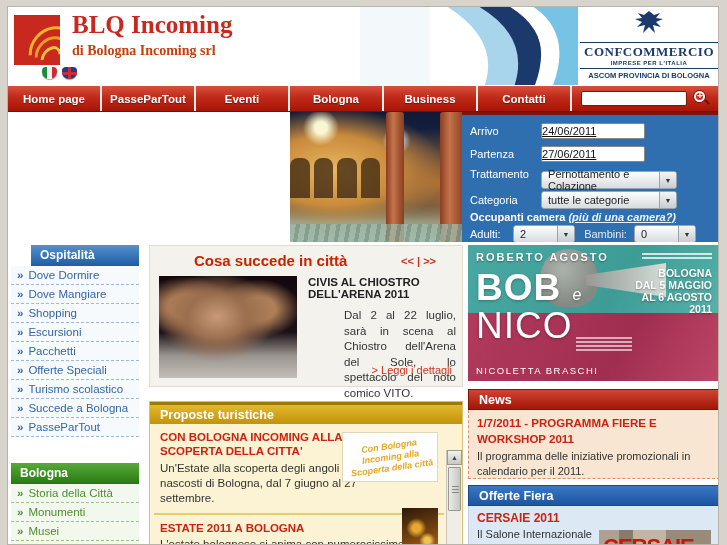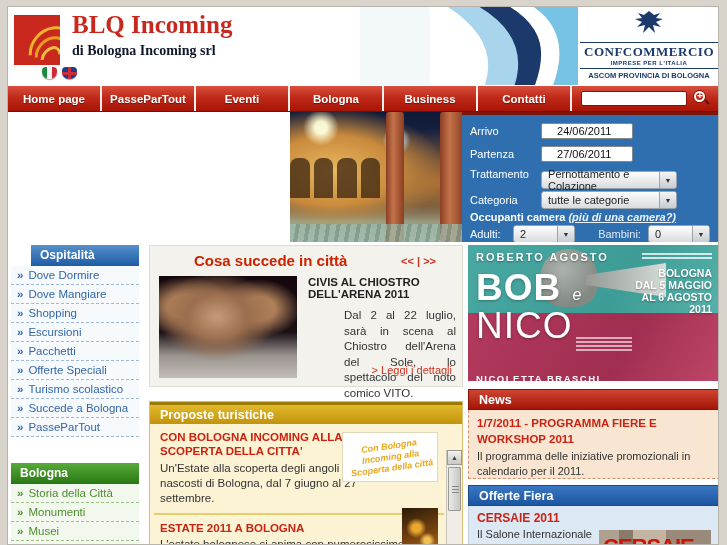--- a/index.html
+++ b/index.html
@@ -8,21 +8,21 @@
   .page { position:absolute; left:7px; top:6px; width:712px; height:539px; background:#FFFFFF; border:1px solid #B8B4AC; overflow:hidden; }
 
   
   .header { position:absolute; left:0; top:0; width:710px; height:78px; background:#fff; }
   .logo-box { position:absolute; left:6px; top:8px; width:46px; height:50px; background:#C8281E; overflow:hidden; }
   .arc { position:absolute; border:3px solid transparent; border-top-color:#F0B428; border-left-color:#F0B428; border-radius:50%; transform:rotate(40deg); }
   .arc1 { width:46px; height:52px; left:16px; top:10px; }
   .arc2 { width:32px; height:38px; left:22px; top:20px; border-width:3px; border-top-color:#E89C20; border-left-color:#E89C20;}
   .arc3 { width:18px; height:24px; left:28px; top:30px; border-width:3px; border-top-color:#F0C040; border-left-color:#F0C040;}
   .logo-title { position:absolute; left:64px; top:4px; font-family:"Liberation Serif", serif; font-weight:bold; font-size:25px; color:#C8281E; }
-  .logo-sub { position:absolute; left:64px; top:36px; font-family:"Liberation Serif", serif; font-weight:bold; font-size:14px; color:#0f172a; }
+  .logo-sub { position:absolute; left:64px; top:36px; font-family:"Liberation Serif", serif; font-weight:bold; font-size:14px; color:#c2410c; }
   .flags { position:absolute; left:34px; top:60px; display:flex; gap:5px; }
   .flag { width:15px; height:12px; border-radius:4px 4px 7px 7px; overflow:hidden; display:flex; box-shadow:0 1px 1px rgba(0,0,0,.35); cursor:pointer; }
   .flag-it span { flex:1; }
   .fi-g { background:#1E8A3C; } .fi-w { background:#F4F4F4; } .fi-r { background:#CE2B37; }
   .flag-uk { background:#1E3C8A; position:relative; }
   .flag-uk::before { content:""; position:absolute; left:6px; top:0; width:3px; height:12px; background:#CE2B37; }
   .flag-uk::after { content:""; position:absolute; left:0; top:5px; width:15px; height:3px; background:#CE2B37; }
 
   
   .swoosh { position:absolute; left:352px; top:0; width:218px; height:78px; overflow:hidden; }
@@ -57,21 +57,21 @@
   .col { position:absolute; top:0; height:130px; background:linear-gradient(90deg,#8A3E22,#C4734A 40%,#8A3E22); border-radius:3px; }
   .col1 { left:96px; width:18px; } .col2 { left:150px; width:24px; height:130px; }
   .arcade { position:absolute; left:0px; top:46px; width:90px; height:40px; display:flex; gap:4px; }
   .arch { flex:1; background:#3A2410; border-radius:8px 8px 0 0; opacity:.75; }
   .hero-photo .street { position:absolute; left:0; bottom:0; width:100%; height:18px; background:repeating-linear-gradient(100deg,#9FB8A8 0 6px,#7E9A8A 6px 10px); opacity:.8; }
 
   
   .booking { position:absolute; left:454px; top:105px; width:256px; height:130px; background:#2F6FB0; border-top:3px solid #7E150C; overflow:hidden; color:#fff; }
   .b-row { position:absolute; left:8px; font-size:11px; }
   .b-label { display:inline-block; width:68px; }
-  .b-input { width:92px; height:16px; border:1px solid #888; border-radius:2px; background:#fff; font-size:11px; color:#111; padding:0 15px; }
+  .b-input { width:104px; height:16px; border:1px solid #888; border-radius:2px; background:#fff; font-size:11px; color:#111; padding:0 0;text-decoration:underline; }
   .b-select { display:inline-flex; width:136px; height:18px; border:1px solid #9AA4AE; border-radius:3px; background:linear-gradient(180deg,#FDFDFD,#D8DCE0); color:#222; font-size:11px; align-items:center; padding-left:6px; position:relative; cursor:pointer; }
   .b-select.small { width:62px; }
   .b-arrow { position:absolute; right:0; top:0; width:17px; height:16px; border-left:1px solid #9AA4AE; border-radius:0 2px 2px 0; background:linear-gradient(180deg,#F4F5F6,#C8CDD2); display:flex; align-items:center; justify-content:center; font-size:7px; color:#333; }
   .occ { position:absolute; left:8px; top:96px; font-size:11px; font-weight:bold; }
   .occ a { color:#EAF2FC; font-style:italic; text-decoration:underline; cursor:pointer; }
 
   
   .side-sec { position:absolute; left:3px; width:128px; }
   .side-head { height:21px; color:#fff; font-weight:bold; font-size:12px; padding:3px 0 0 9px; }
   .head-blue { background:linear-gradient(180deg,#5590CC,#1E5CA5);margin-left:20px; }
@@ -125,21 +125,21 @@
   .poster-bottom { position:absolute; left:0; top:68px; width:100%; height:68px; background:linear-gradient(120deg,#B23A5E,#A02E50 60%,#BE4668); }
   .p-head { position:absolute; left:72px; top:4px; width:58px; height:58px; border-radius:50% 50% 40% 40%; background:radial-gradient(circle at 40% 35%, #B8B4AE, #8A8680 70%); opacity:.9; }
   .p-mega { position:absolute; left:118px; top:18px; width:80px; height:34px; background:linear-gradient(90deg,#9A9A96,#E2E2DC); clip-path:polygon(0 35%, 100% 0, 100% 100%, 0 65%); opacity:.92; }
   .p-actor { position:absolute; left:8px; top:6px; color:#fff; font-weight:bold; font-size:11px; letter-spacing:2px; text-shadow:0 1px 2px rgba(0,0,0,.4); }
   .p-lines { position:absolute; right:8px; top:8px; width:70px; }
   .p-lines i { display:block; height:2px; background:rgba(255,255,255,.75); margin-bottom:2px; }
   .p-dates { position:absolute; right:8px; top:22px; text-align:right; color:#fff; font-weight:bold; font-size:10.5px; line-height:1.15; text-shadow:0 1px 2px rgba(0,0,0,.35); }
   .p-bob { position:absolute; left:8px; top:26px; color:#fff; font-weight:bold; font-size:37px; line-height:.9; letter-spacing:1px; text-shadow:0 1px 3px rgba(0,0,0,.3); }
   .p-e { font-size:16px; font-weight:normal; font-style:italic; }
   .p-nico { position:absolute; left:8px; top:64px; color:#fff; font-weight:normal; font-size:37px; line-height:.9; letter-spacing:1px; text-shadow:0 1px 3px rgba(0,0,0,.3); }
-  .p-actress { position:absolute; left:8px; top:128px; color:#fff; font-weight:bold; font-size:9.5px; letter-spacing:1.5px; }
+  .p-actress { position:absolute; left:8px; top:120px; color:#fff; font-weight:normal; font-size:9.5px; letter-spacing:1.5px; }
   .p-mid-lines { position:absolute; left:108px; top:92px; width:56px; }
   .p-mid-lines i { display:block; height:1.5px; background:rgba(255,255,255,.6); margin-bottom:2.5px; }
 
   
   .news { position:absolute; left:460px; top:382px; width:252px; height:90px; }
   .news-head { height:21px; background:linear-gradient(180deg,#D04434,#A31607); color:#fff; font-weight:bold; font-size:12.5px; padding:3px 0 0 10px; border:1px solid #8A1004; }
   .news-body { height:69px; background:#F8E6D2; border:1px dashed #D89070; border-top:none; padding:5px 8px 0 8px; overflow:hidden; }
   .news-headline { color:#CC2211; font-weight:bold; font-size:11.5px; line-height:1.4; cursor:pointer; }
   .news-text { color:#333; font-size:11px; line-height:1.35; margin:2px 0 6px 0; }
 
@@ -247,21 +247,21 @@
     <div class="occ">
       <span>Occupanti camera</span>
       <a>(più di una camera?)</a>
     </div>
     <div class="b-row" style="top:110px;">
       <span class="b-label" style="width:40px">Adulti:</span>
       <span class="b-select small">
           <span>2</span>
           <span class="b-arrow">▼</span>
         </span>
-      <span style="margin-left:20px; opacity:.85">Bambini:</span>
+      <span style="margin-left:6px; opacity:.85">Bambini:</span>
       <span class="b-select small" style="margin-left:4px">
           <span>0</span>
           <span class="b-arrow">▼</span>
         </span>
     </div>
 
   </div>
 
   <div class="side-sec" style="top:238px;">
     <div class="side-head head-blue">Ospitalità</div>

